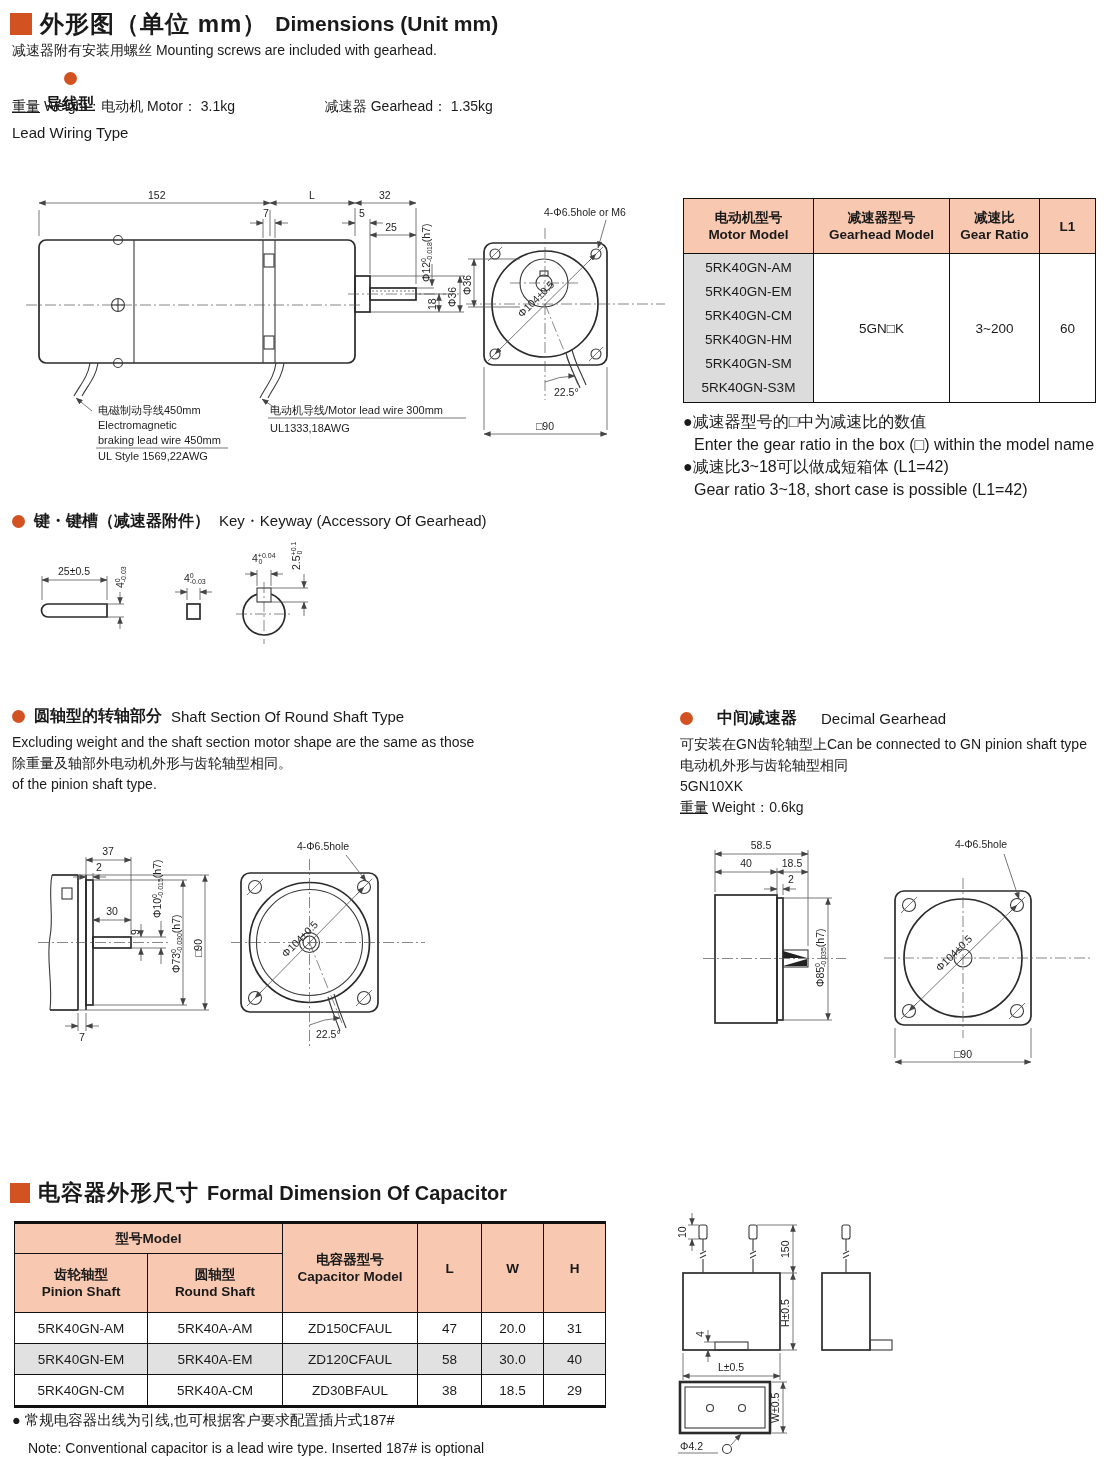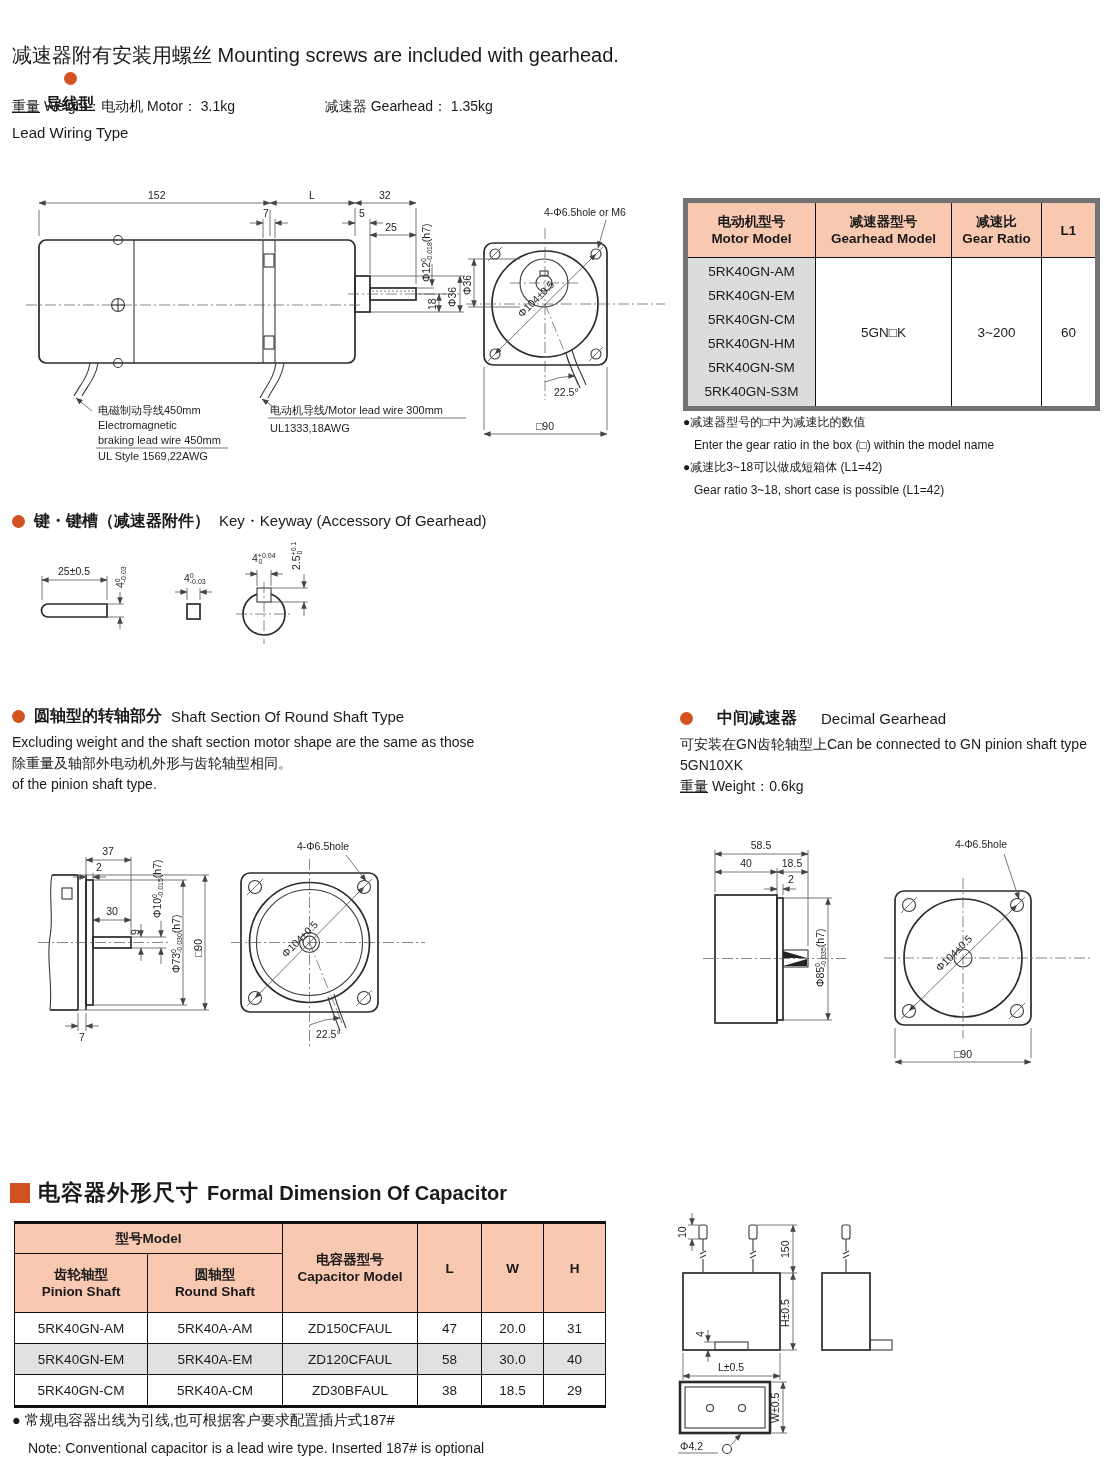--- a/index.html
+++ b/index.html
@@ -5,36 +5,36 @@
   html,body{margin:0;padding:0;background:#fff;}
   .page{position:relative;width:1120px;height:1469px;background:#fff;overflow:hidden;
         font-family:"Liberation Sans",sans-serif;color:#1a1a1a;}
   .abs{position:absolute;}
   
   .h1{display:flex;align-items:center;gap:8px;}
   .sq{width:22px;height:22px;background:#d35222;display:inline-block;}
   .sq-sm{width:20px;height:20px;background:#d35222;display:inline-block;}
   .h1 .zh{font-size:24px;font-weight:bold;letter-spacing:1px;}
   .h1 .en{font-size:21px;font-weight:bold;}
-  .sub{font-size:20px;}
+  .sub{font-size:14px;}
   .bullet{width:13px;height:13px;border-radius:50%;background:#d35222;display:inline-block;flex:0 0 auto;}
   .h2{display:flex;align-items:center;gap:9px;}
   .h2 .zh{font-size:16px;font-weight:bold;}
   .h2 .en{font-size:15px;}
   .body-txt{font-size:14px;line-height:21px;}
   .ul{text-decoration:underline;}
   
   table{border-collapse:collapse;}
-  .mtable{position:absolute;left:683px;top:198px;border:5px solid #737373;table-layout:fixed;}
+  .mtable{position:absolute;left:683px;top:198px;border:1px solid #737373;table-layout:fixed;}
   .mtable th,.mtable td{border:1.5px solid #111;font-weight:normal;text-align:center;vertical-align:middle;}
   .mtable th{background:#f9c8b0;font-size:13.5px;line-height:17px;height:52px;font-weight:600;}
   .mtable td{font-size:13.5px;}
   .mtable td.models{background:#dcdcdc;padding:2px 0;}
   .mtable td.models div{line-height:24px;}
-  .tnotes{font-size:12px;line-height:22.5px;}
+  .tnotes{font-size:16px;line-height:22.5px;}
   .tnotes .en{padding-left:11px;}
   
   .ctable{position:absolute;left:14px;top:1221px;border-top:3px solid #111;border-bottom:3px solid #111;
           border-left:1.5px solid #111;border-right:1.5px solid #111;table-layout:fixed;}
   .ctable th,.ctable td{border:1.2px solid #111;text-align:center;vertical-align:middle;font-size:13.5px;}
   .ctable th{background:#f9c8b0;font-weight:600;line-height:17px;}
   .ctable tr.r1 th{height:27px;}
   .ctable tr.r2 th{height:56px;}
   .ctable td{height:28px;}
   .ctable tr.shade td{background:#e1e1e1;}
@@ -49,20 +49,25 @@
   .dot{fill:none;stroke:#555;stroke-width:0.8;stroke-dasharray:2 2;}
   text.dt{font:10.5px "Liberation Sans",sans-serif;fill:#1e1e1e;}
   text.dt .ts{font-size:7px;}
   text.lbl{font:11px "Liberation Sans",sans-serif;fill:#1e1e1e;}
 </style>
 </head>
 <body>
 
 <div class="page">
 
+  <div class="abs h1" style="left:10px;top:8px;">
+    <span class="sq"></span>
+    <span class="zh">外形图（单位 mm）</span>
+    <span class="en">Dimensions (Unit mm)</span>
+  </div>
   <div class="abs sub" style="left:12px;top:42px;">
     <span>减速器附有安装用螺丝</span>
     <span>Mounting screws are included with gearhead.</span>
   </div>
 
   <div class="abs h2" style="left:12px;top:72px;flex-direction:column;">
     <span class="bullet"></span>
     <span class="zh">导线型</span>
     <span class="en">Lead Wiring Type</span>
   </div>
@@ -287,20 +292,21 @@
     <div>of the pinion shaft type.</div>
   </div>
 
   <div class="abs h2" style="left:680px;top:708px;gap:24px;">
     <span class="bullet"></span>
     <span class="zh">中间减速器</span>
     <span class="en">Decimal Gearhead</span>
   </div>
   <div class="abs body-txt" style="left:680px;top:734px;width:440px;">
     <div>可安装在GN齿轮轴型上Can be connected to GN pinion shaft type</div>
+    <div>电动机外形与齿轮轴型相同</div>
     <div>5GN10XK</div>
     <div><span class="ul">重量</span><span> Weight：0.6kg</span></div>
   </div>
 
   <svg style="left:20px;top:835px;" width="225" height="235" viewBox="0 0 225 235">
     <defs>
         <marker id="ar4" viewBox="0 0 10 8" refX="9.5" refY="4" markerWidth="9" markerHeight="7" orient="auto-start-reverse">
           <path d="M0,0 L10,4 L0,8 z" fill="#444"></path>
         </marker>
       </defs>

